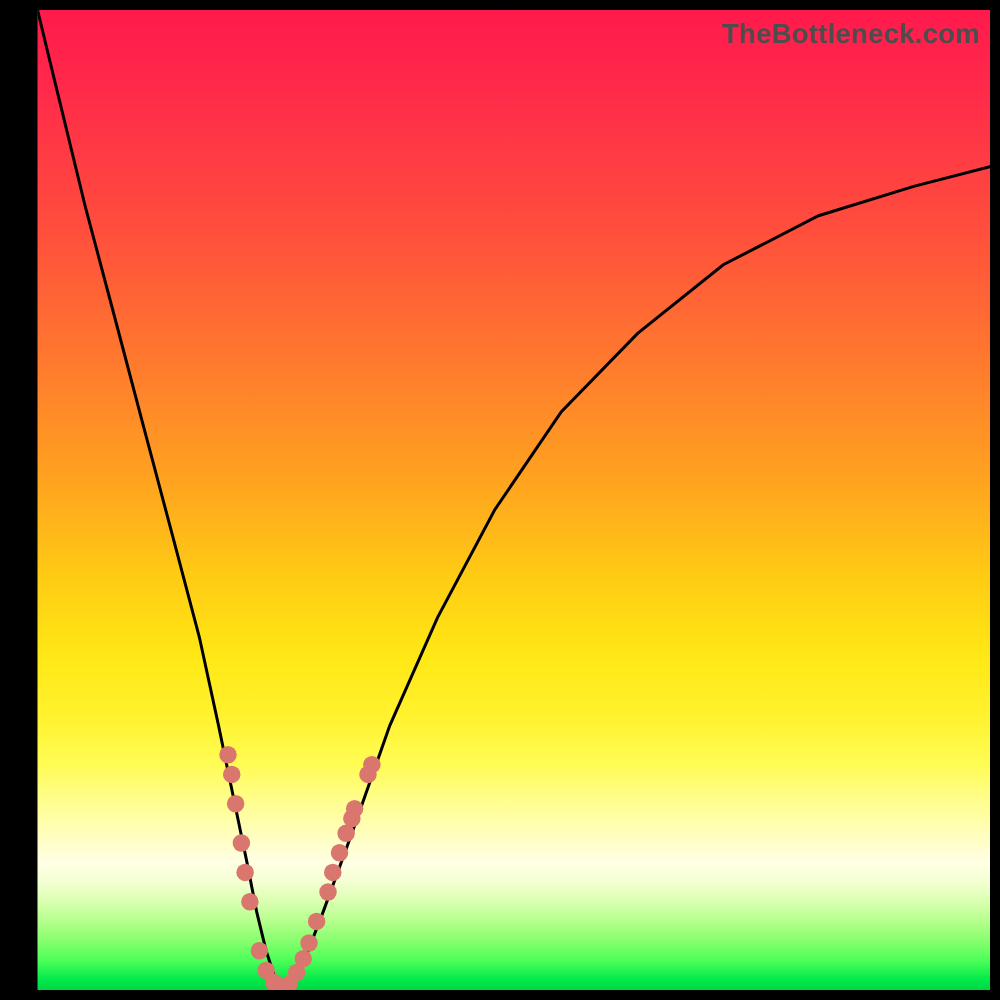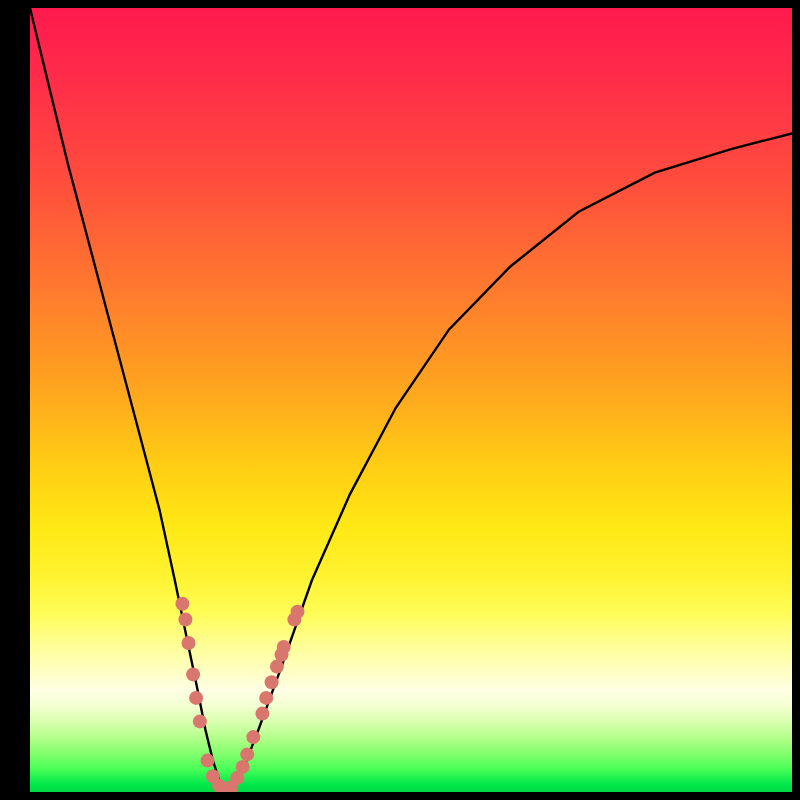--- a/index.html
+++ b/index.html
@@ -95,14 +95,15 @@
           <circle cx="236.2" cy="689.9" r="7" fill="#d9776f"></circle>
           <circle cx="241.6" cy="674.2" r="7" fill="#d9776f"></circle>
           <circle cx="246.9" cy="658.6" r="7" fill="#d9776f"></circle>
           <circle cx="251.5" cy="646.8" r="7" fill="#d9776f"></circle>
           <circle cx="253.7" cy="639.0" r="7" fill="#d9776f"></circle>
           <circle cx="264.4" cy="611.5" r="7" fill="#d9776f"></circle>
           <circle cx="267.5" cy="603.7" r="7" fill="#d9776f"></circle>
         </g>
     </svg>
 
+    <div class="watermark">TheBottleneck.com</div>
   </div>
 </div>
 
 </body></html>

